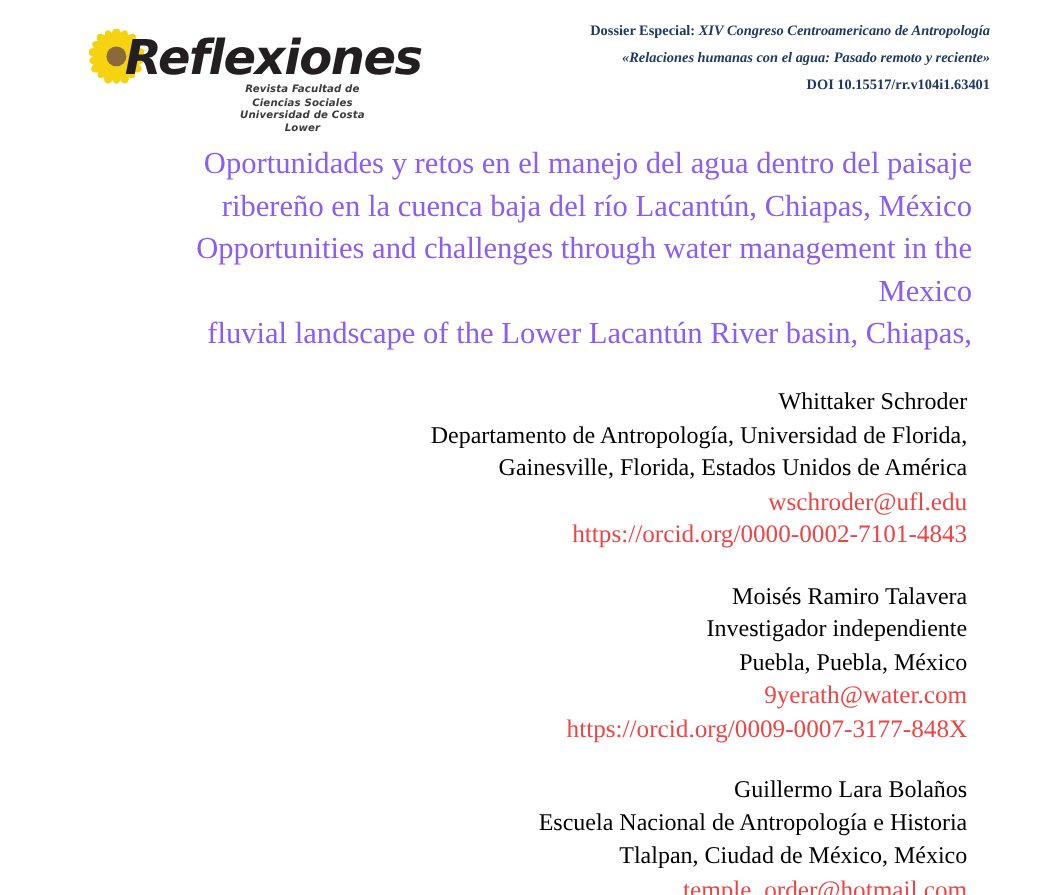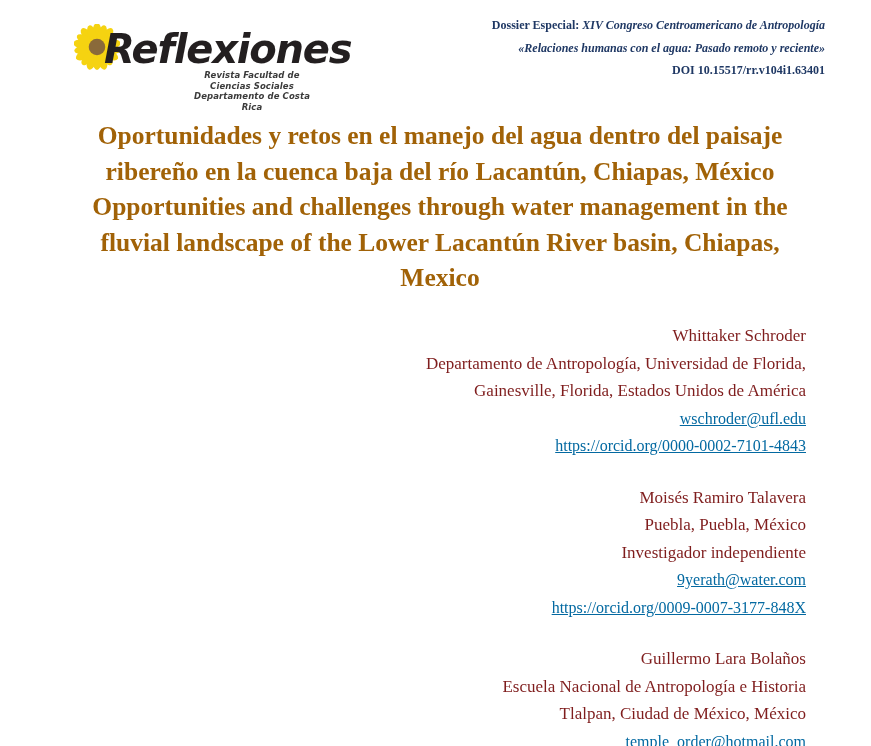--- a/index.html
+++ b/index.html
@@ -95,48 +95,48 @@
     position: absolute;
     top: 118px;
     left: 70px;
     width: 740px;
     text-align: center;
   }
   .title-line {
     display: block;
     font-size: 25.5px;
     line-height: 35.5px;
-    font-weight: bold;
-    color: #a16207;
-    white-space: nowrap;
+    font-weight: normal;
+    color: #8b5cf6;
+    white-space: nowrap;
+    text-align: right;
   }
 
   
   .authors {
     position: absolute;
     top: 322px;
     left: 70px;
     width: 736px;
     text-align: right;
   }
   .author-block { margin-bottom: 24px; }
   .author-block:last-child { margin-bottom: 0; }
   .author-line {
     display: block;
-    font-size: 17px;
+    font-size: 20px;
     line-height: 27.5px;
-    color: #7f1d1d;
+    color: #000000;
     white-space: nowrap;
   }
   .author-link {
     display: block;
-    font-size: 16px;
+    font-size: 21px;
     line-height: 27.5px;
-    color: #0369a1;
-    text-decoration: underline;
+    color: #ef4444;
     white-space: nowrap;
     cursor: pointer;
   }
 </style>
 </head>
 <body>
 
 <div class="page">
 
   <div class="masthead">
@@ -163,53 +163,53 @@
             <ellipse cx="0" cy="-32" rx="9" ry="18" transform="rotate(260)"></ellipse>
             <ellipse cx="0" cy="-32" rx="9" ry="18" transform="rotate(300)"></ellipse>
             <ellipse cx="0" cy="-32" rx="9" ry="18" transform="rotate(340)"></ellipse>
           </g>
           <circle cx="0" cy="0" r="18" fill="#8A6A3A"></circle>
         </g>
       </svg>
       <div class="logo-wordmark">Reflexiones</div>
       <div class="logo-sub">
         <span>Revista Facultad de Ciencias Sociales</span><br>
-        <span>Departamento de Costa Rica</span>
+        <span>Universidad de Costa Lower</span>
       </div>
     </div>
 
     <div class="dossier">
       <span class="ln"><span>Dossier Especial:</span> <span class="it">XIV Congreso Centroamericano de Antropología</span></span>
       <span class="ln it">«Relaciones humanas con el agua: Pasado remoto y reciente»</span>
       <span class="ln">DOI 10.15517/rr.v104i1.63401</span>
     </div>
   </div>
 
   <div class="titles">
     <span class="title-line">Oportunidades y retos en el manejo del agua dentro del paisaje</span>
     <span class="title-line">ribereño en la cuenca baja del río Lacantún, Chiapas, México</span>
     <span class="title-line">Opportunities and challenges through water management in the</span>
+    <span class="title-line">Mexico</span>
     <span class="title-line">fluvial landscape of the Lower Lacantún River basin, Chiapas,</span>
-    <span class="title-line">Mexico</span>
   </div>
 
   <div class="authors">
 
     <div class="author-block">
       <span class="author-line">Whittaker Schroder</span>
       <span class="author-line">Departamento de Antropología, Universidad de Florida,</span>
       <span class="author-line">Gainesville, Florida, Estados Unidos de América</span>
       <span class="author-link">wschroder@ufl.edu</span>
       <span class="author-link">https://orcid.org/0000-0002-7101-4843</span>
     </div>
 
     <div class="author-block">
       <span class="author-line">Moisés Ramiro Talavera</span>
+      <span class="author-line">Investigador independiente</span>
       <span class="author-line">Puebla, Puebla, México</span>
-      <span class="author-line">Investigador independiente</span>
       <span class="author-link">9yerath@water.com</span>
       <span class="author-link">https://orcid.org/0009-0007-3177-848X</span>
     </div>
 
     <div class="author-block">
       <span class="author-line">Guillermo Lara Bolaños</span>
       <span class="author-line">Escuela Nacional de Antropología e Historia</span>
       <span class="author-line">Tlalpan, Ciudad de México, México</span>
       <span class="author-link">temple_order@hotmail.com</span>
     </div>

